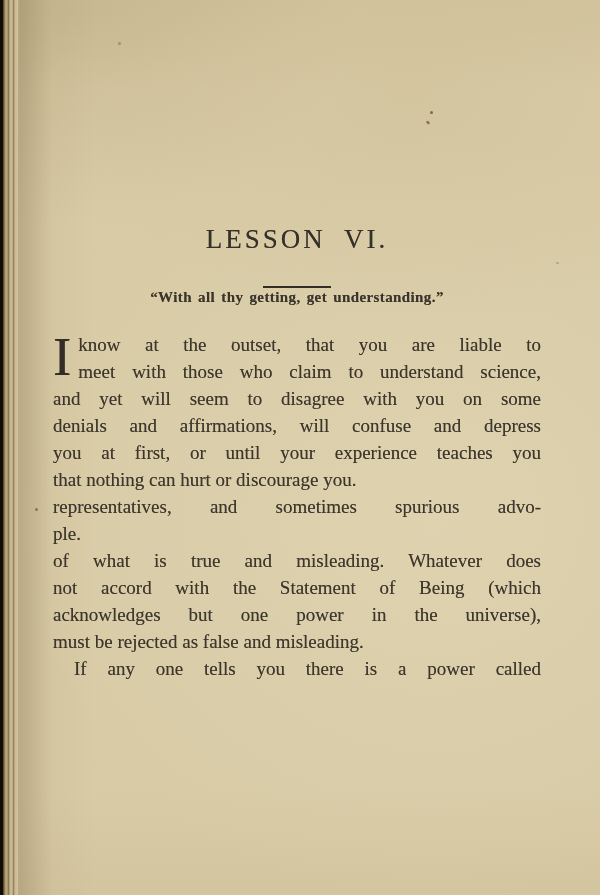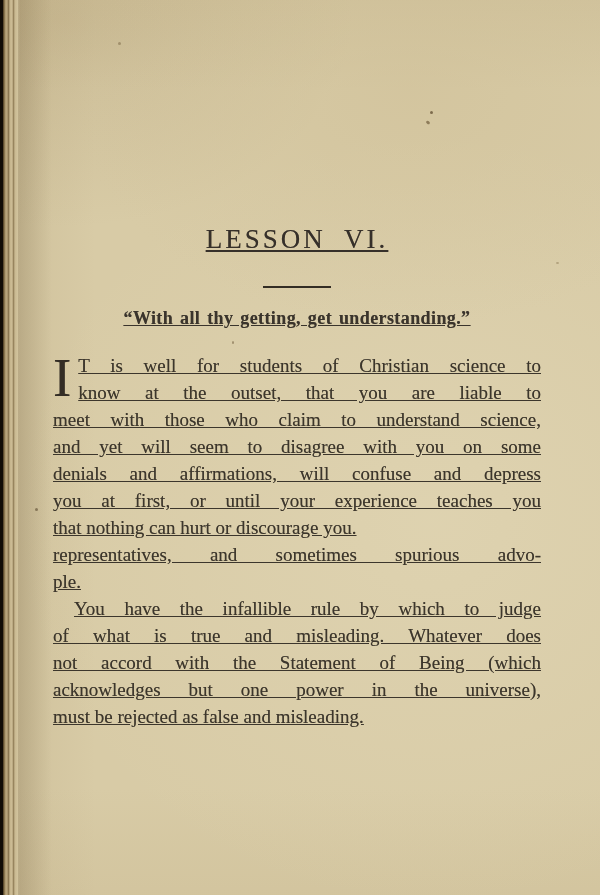--- a/index.html
+++ b/index.html
@@ -36,37 +36,36 @@
   .content{position:absolute;left:53px;top:0;width:488px;}
   .heading{
     margin:226px 0 0 0;
     text-align:center;
     font-size:27px;line-height:27px;font-weight:400;
     letter-spacing:3px;word-spacing:9px;
     color:#36302a;
   }
   .rule{width:68px;height:2px;background:#332d24;margin:33px auto 0 auto;}
   .epigraph{
-    margin-top:21px;
     text-align:center;
-    font-size:18px;line-height:18px;font-weight:700;
+    font-size:15px;line-height:18px;font-weight:700;
     letter-spacing:0.4px;word-spacing:2px;
     color:#3a342c;
   }
   .body{margin-top:25px;font-size:19px;line-height:27px;}
   .ln{text-align:justify;text-align-last:justify;}
   .ln.end{text-align:right;text-align-last:left;}
   .ln.indent{text-indent:21px;}
   .dropcap{
     float:left;
     font-size:55px;line-height:54px;height:54px;
     margin:-1px 7px 0 0;
     color:#332d25;
   }
-  .txt{text-shadow:0 0 .5px rgba(62,54,42,.55);text-decoration:underline;}
+  .txt{text-shadow:0 0 .5px rgba(62,54,42,.55);}
   .speck{position:absolute;border-radius:50%;pointer-events:none;}
   .s1{left:430px;top:111px;width:3px;height:3px;background:rgba(96,78,50,.75);}
   .s2{left:426px;top:121px;width:4px;height:3px;background:rgba(104,84,52,.65);transform:rotate(35deg);}
   .s3{left:118px;top:42px;width:3px;height:3px;background:rgba(120,100,66,.5);}
   .s4{left:35px;top:508px;width:3px;height:3px;background:rgba(90,74,48,.6);}
   .s5{left:232px;top:341px;width:2px;height:3px;background:rgba(110,90,58,.55);}
   .s6{left:556px;top:262px;width:3px;height:2px;background:rgba(130,110,74,.45);}
 </style>
 </head>
 <body>
@@ -83,34 +82,35 @@
   <div class="speck s6"></div>
 
   <div class="content">
     <div class="heading txt">LESSON VI.</div>
     <div class="rule"></div>
     <div class="epigraph txt">“With all thy getting, get understanding.”</div>
 
     <div class="body txt">
       <div>
         <span class="dropcap">I</span>
-        <div class="ln">T is well for students of Christian science to</div>
         <div class="ln">know at the outset, that you are liable to</div>
         <div class="ln">meet with those who claim to understand science,</div>
         <div class="ln">and yet will seem to disagree with you on some</div>
         <div class="ln">denials and affirmations, will confuse and depress</div>
         <div class="ln">you at first, or until your experience teaches you</div>
         <div class="ln end">that nothing can hurt or discourage you.</div>
       </div>
       <div>
         <div class="ln">representatives, and sometimes spurious advo-</div>
         <div class="ln end">ple.</div>
       </div>
       <div>
-        <div class="ln indent">You have the infallible rule by which to judge</div>
         <div class="ln">of what is true and misleading. Whatever does</div>
         <div class="ln">not accord with the Statement of Being (which</div>
         <div class="ln">acknowledges but one power in the universe),</div>
         <div class="ln end">must be rejected as false and misleading.</div>
+      </div>
+      <div>
+        <div class="ln indent">If any one tells you there is a power called</div>
       </div>
     </div>
   </div>
 </div>
 
 </body></html>

